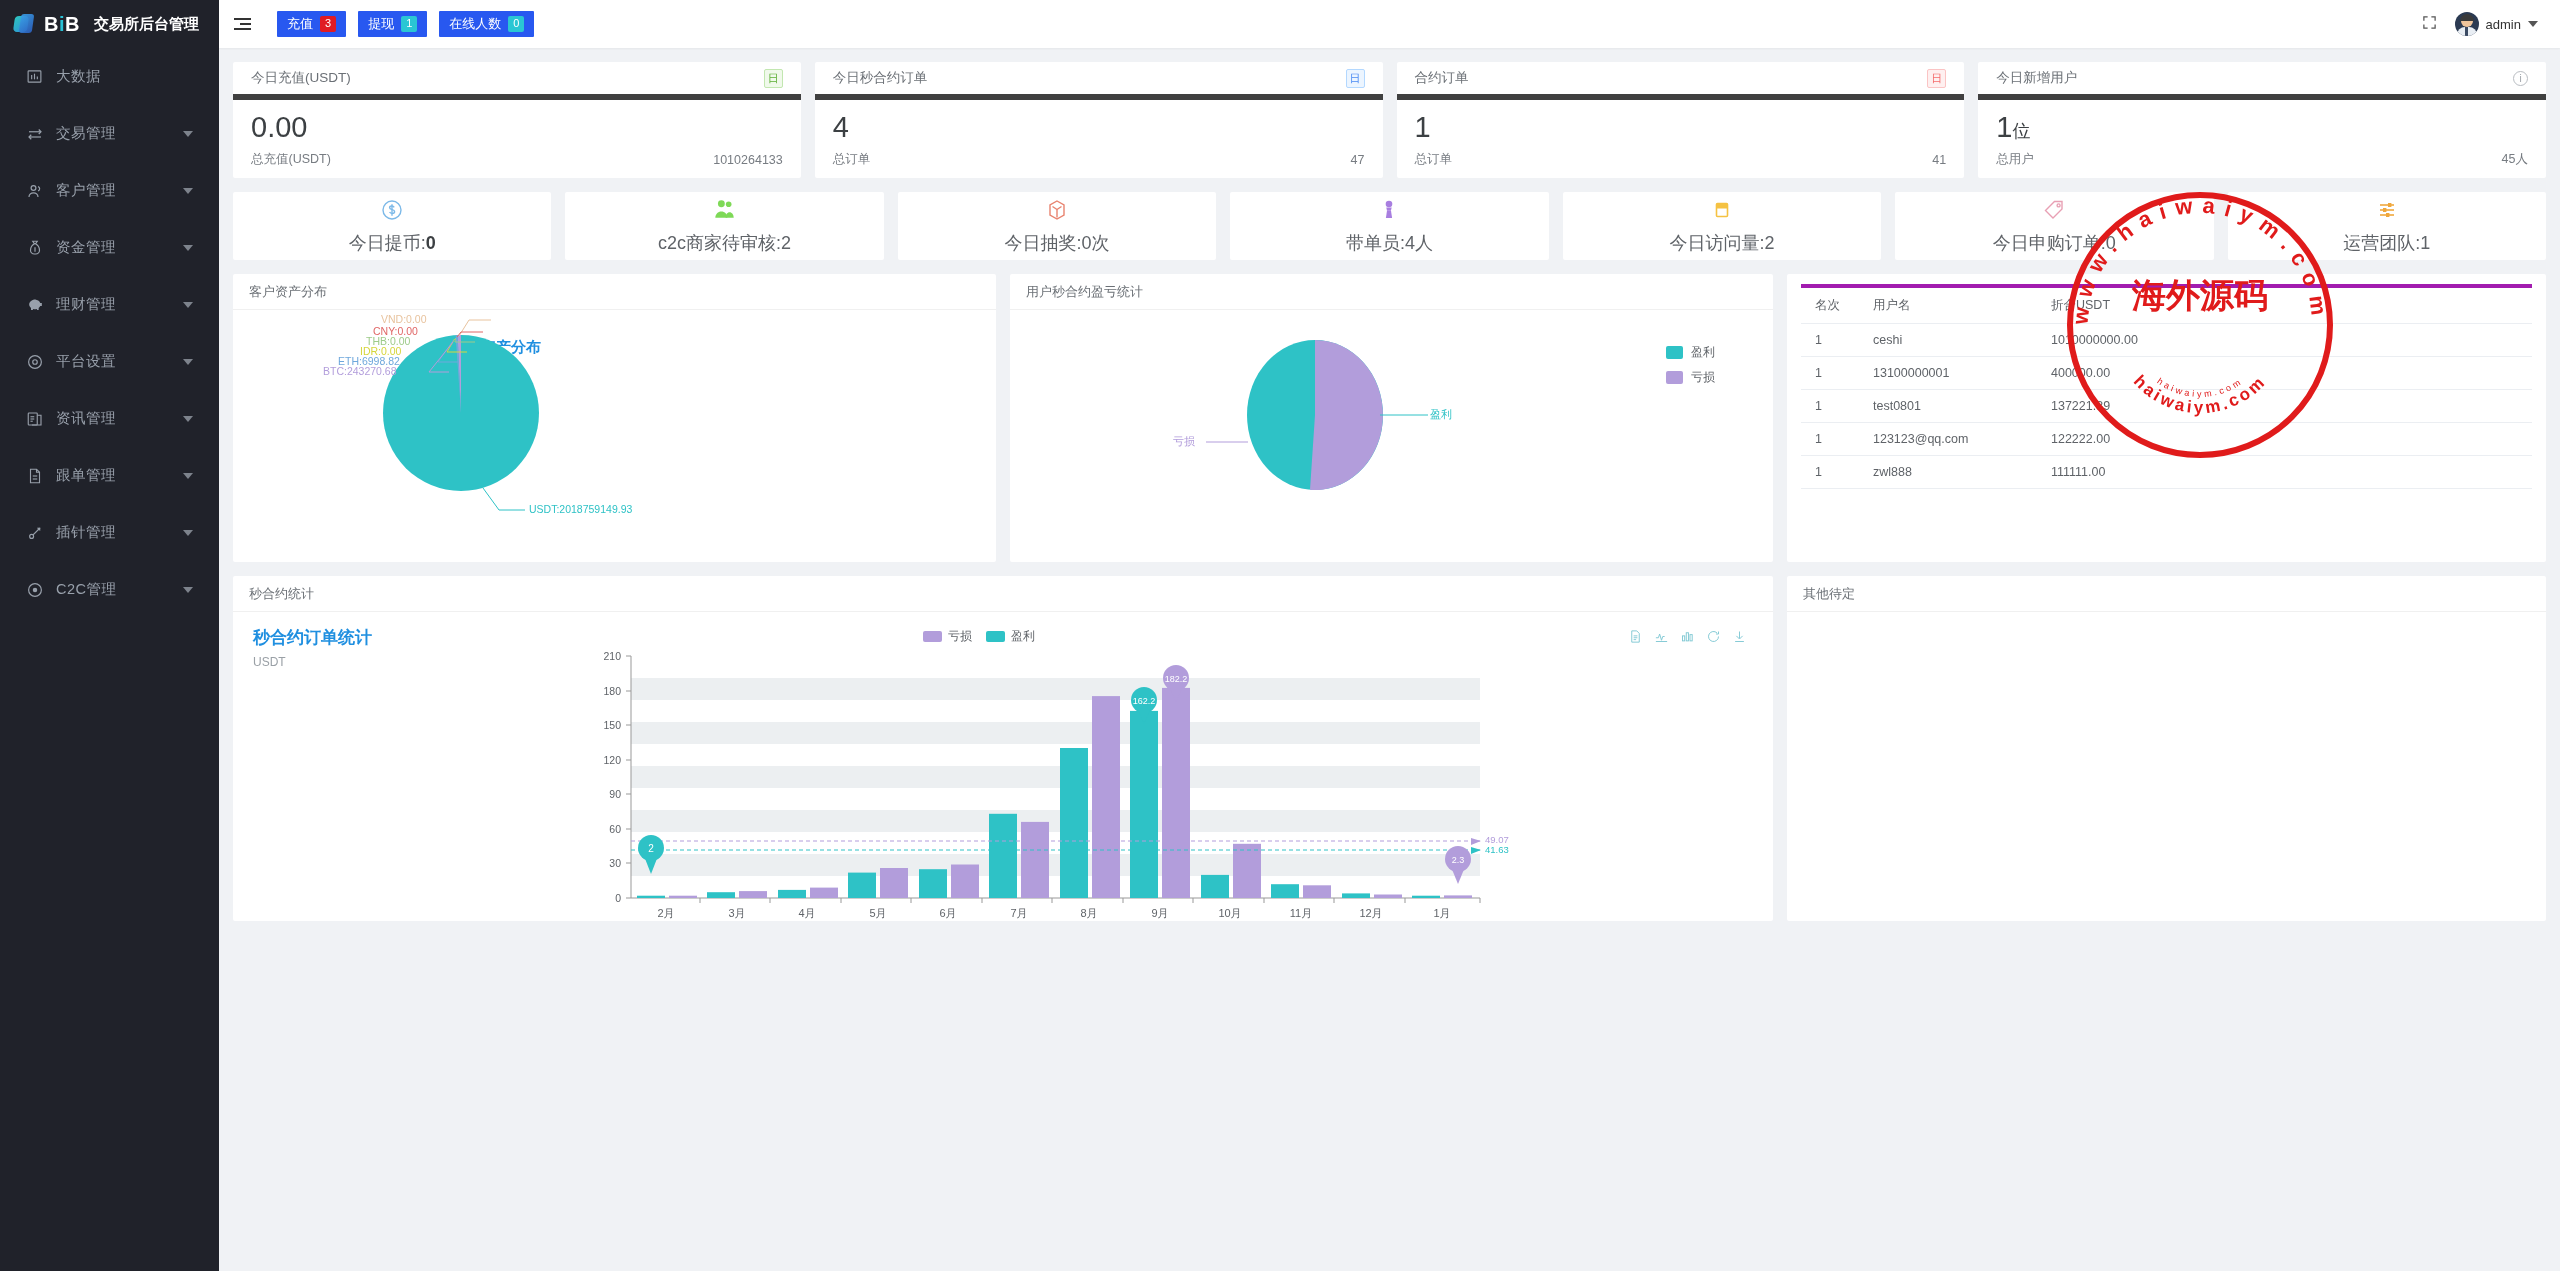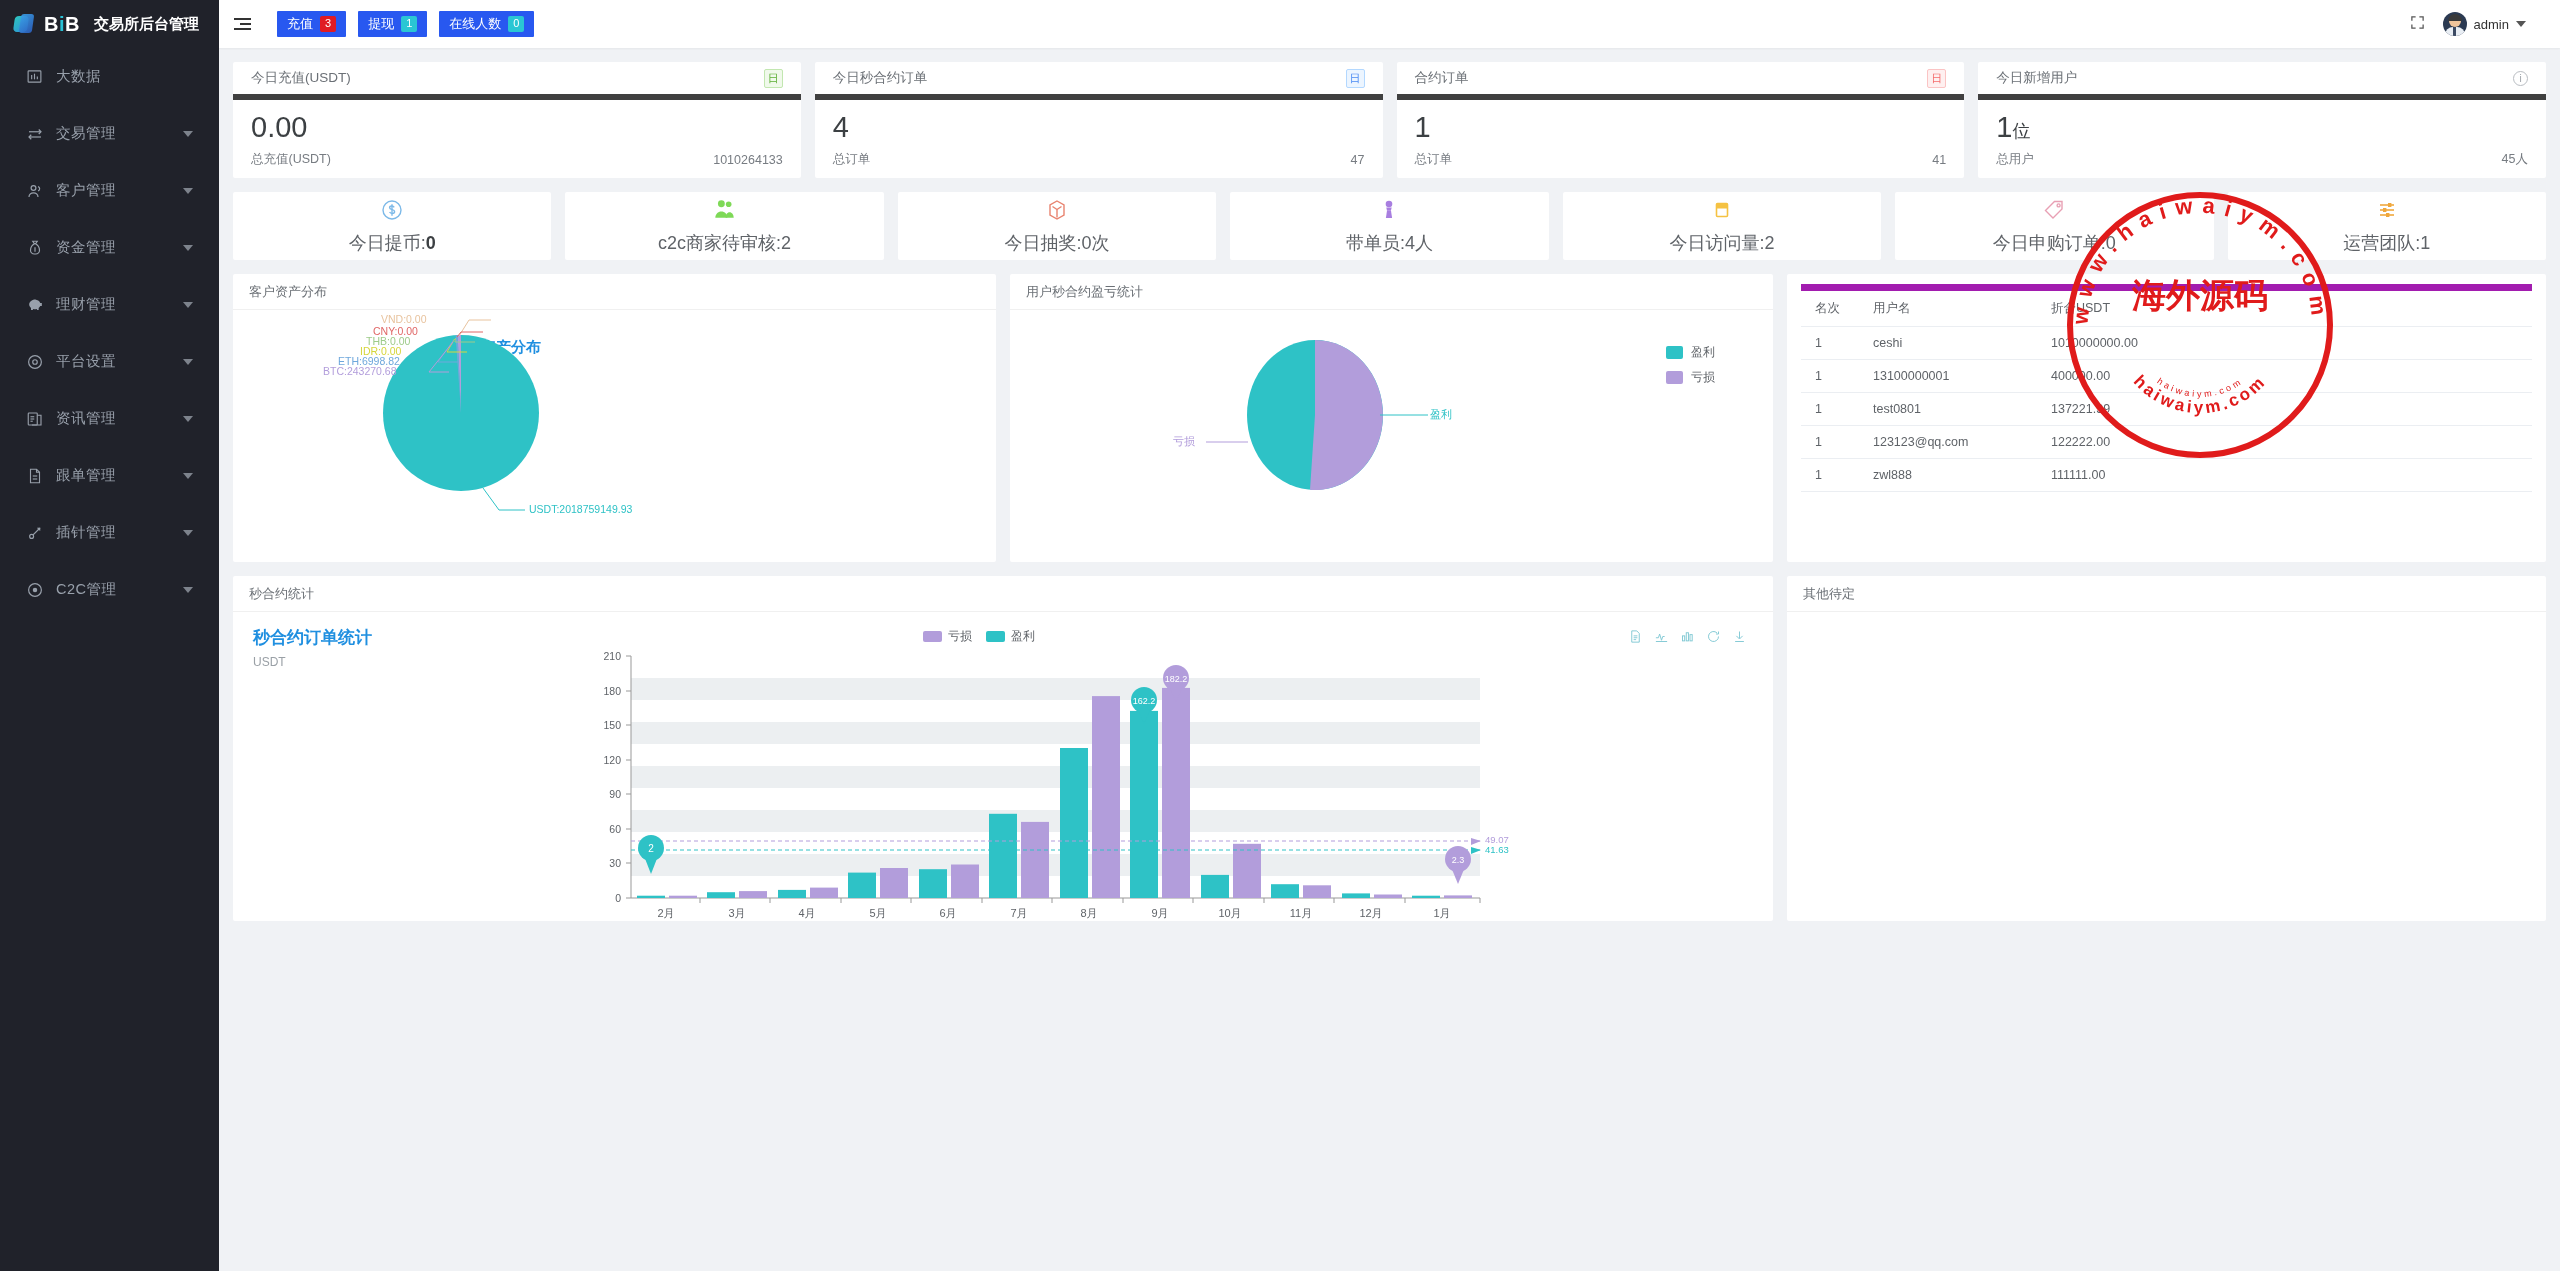--- a/index.html
+++ b/index.html
@@ -64,21 +64,21 @@
     height: 26px; background: #2858f0; color: #fff; font-size: 13px;
     display: inline-flex; align-items: center; gap: 7px;
     padding: 0 10px; margin-left: 12px; cursor: pointer; border-radius: 1px;
   }
   .hd-btn .bdg {
     font-size: 11px; padding: 1px 5px; border-radius: 2px; color: #fff; line-height: 1.2;
   }
   .bdg.red { background: #e01b24; }
   .bdg.cyan { background: #2ac6d4; }
   #header-right {
-    margin-left: auto; display: flex; align-items: center; gap: 18px; padding-right: 34px;
+    margin-left: auto; display: flex; align-items: center; gap: 18px; padding-right: 22px;
   }
   #fullscreen-icon { cursor: pointer; color: #555; }
   #userbox { display: flex; align-items: center; gap: 7px; cursor: pointer; }
   #avatar {
     width: 24px; height: 24px; border-radius: 50%; overflow: hidden;
     background: #2b3a52; position: relative; flex: none;
   }
   #avatar .face { position: absolute; left: 6px; top: 3px; width: 12px; height: 12px; border-radius: 50%; background: #f0c59b; }
   #avatar .hair { position: absolute; left: 5px; top: 2px; width: 14px; height: 7px; border-radius: 7px 7px 0 0; background: #3a3a3a; }
   #avatar .body { position: absolute; left: 2px; top: 15px; width: 20px; height: 12px; border-radius: 8px 8px 0 0; background: #e9eef4; }
@@ -128,21 +128,21 @@
   .p1label { position: absolute; font-size: 10.5px; white-space: nowrap; }
   
   #pie2-wrap { position: relative; height: 252px; }
   .legend2 { position: absolute; right: 58px; top: 34px; }
   .legend2 .lrow { display: flex; align-items: center; gap: 8px; margin-bottom: 8px; font-size: 12px; color: #5f6368; }
   .legend2 .sw { width: 17px; height: 13px; border-radius: 2px; }
   
   .rk-table { width: 100%; border-collapse: collapse; font-size: 12.5px; }
   .rk-table th {
     text-align: left; font-weight: normal; color: #5f6368; padding: 9px 14px;
-    border-bottom: 1px solid #ebeef2; border-top: 7px solid #a21caf;
+    border-bottom: 1px solid #ebeef2; border-top: 4px solid #a21caf;
   }
   .rk-table td { color: #5f6368; padding: 9px 14px; border-bottom: 1px solid #ebeef2; }
   .rk-table .cRank { width: 58px; }
   .rk-table .cUser { width: 178px; }
   
   #bc-title { font-size: 17px; font-weight: bold; color: #1f8fe0; }
   #bc-sub { font-size: 12px; color: #9aa0a6; margin-top: 6px; }
   .bc-legend { display: flex; gap: 14px; align-items: center; }
   .bc-legend .lrow { display: flex; align-items: center; gap: 6px; font-size: 12px; color: #5f6368; }
   .bc-legend .sw { width: 19px; height: 11px; border-radius: 2px; }

